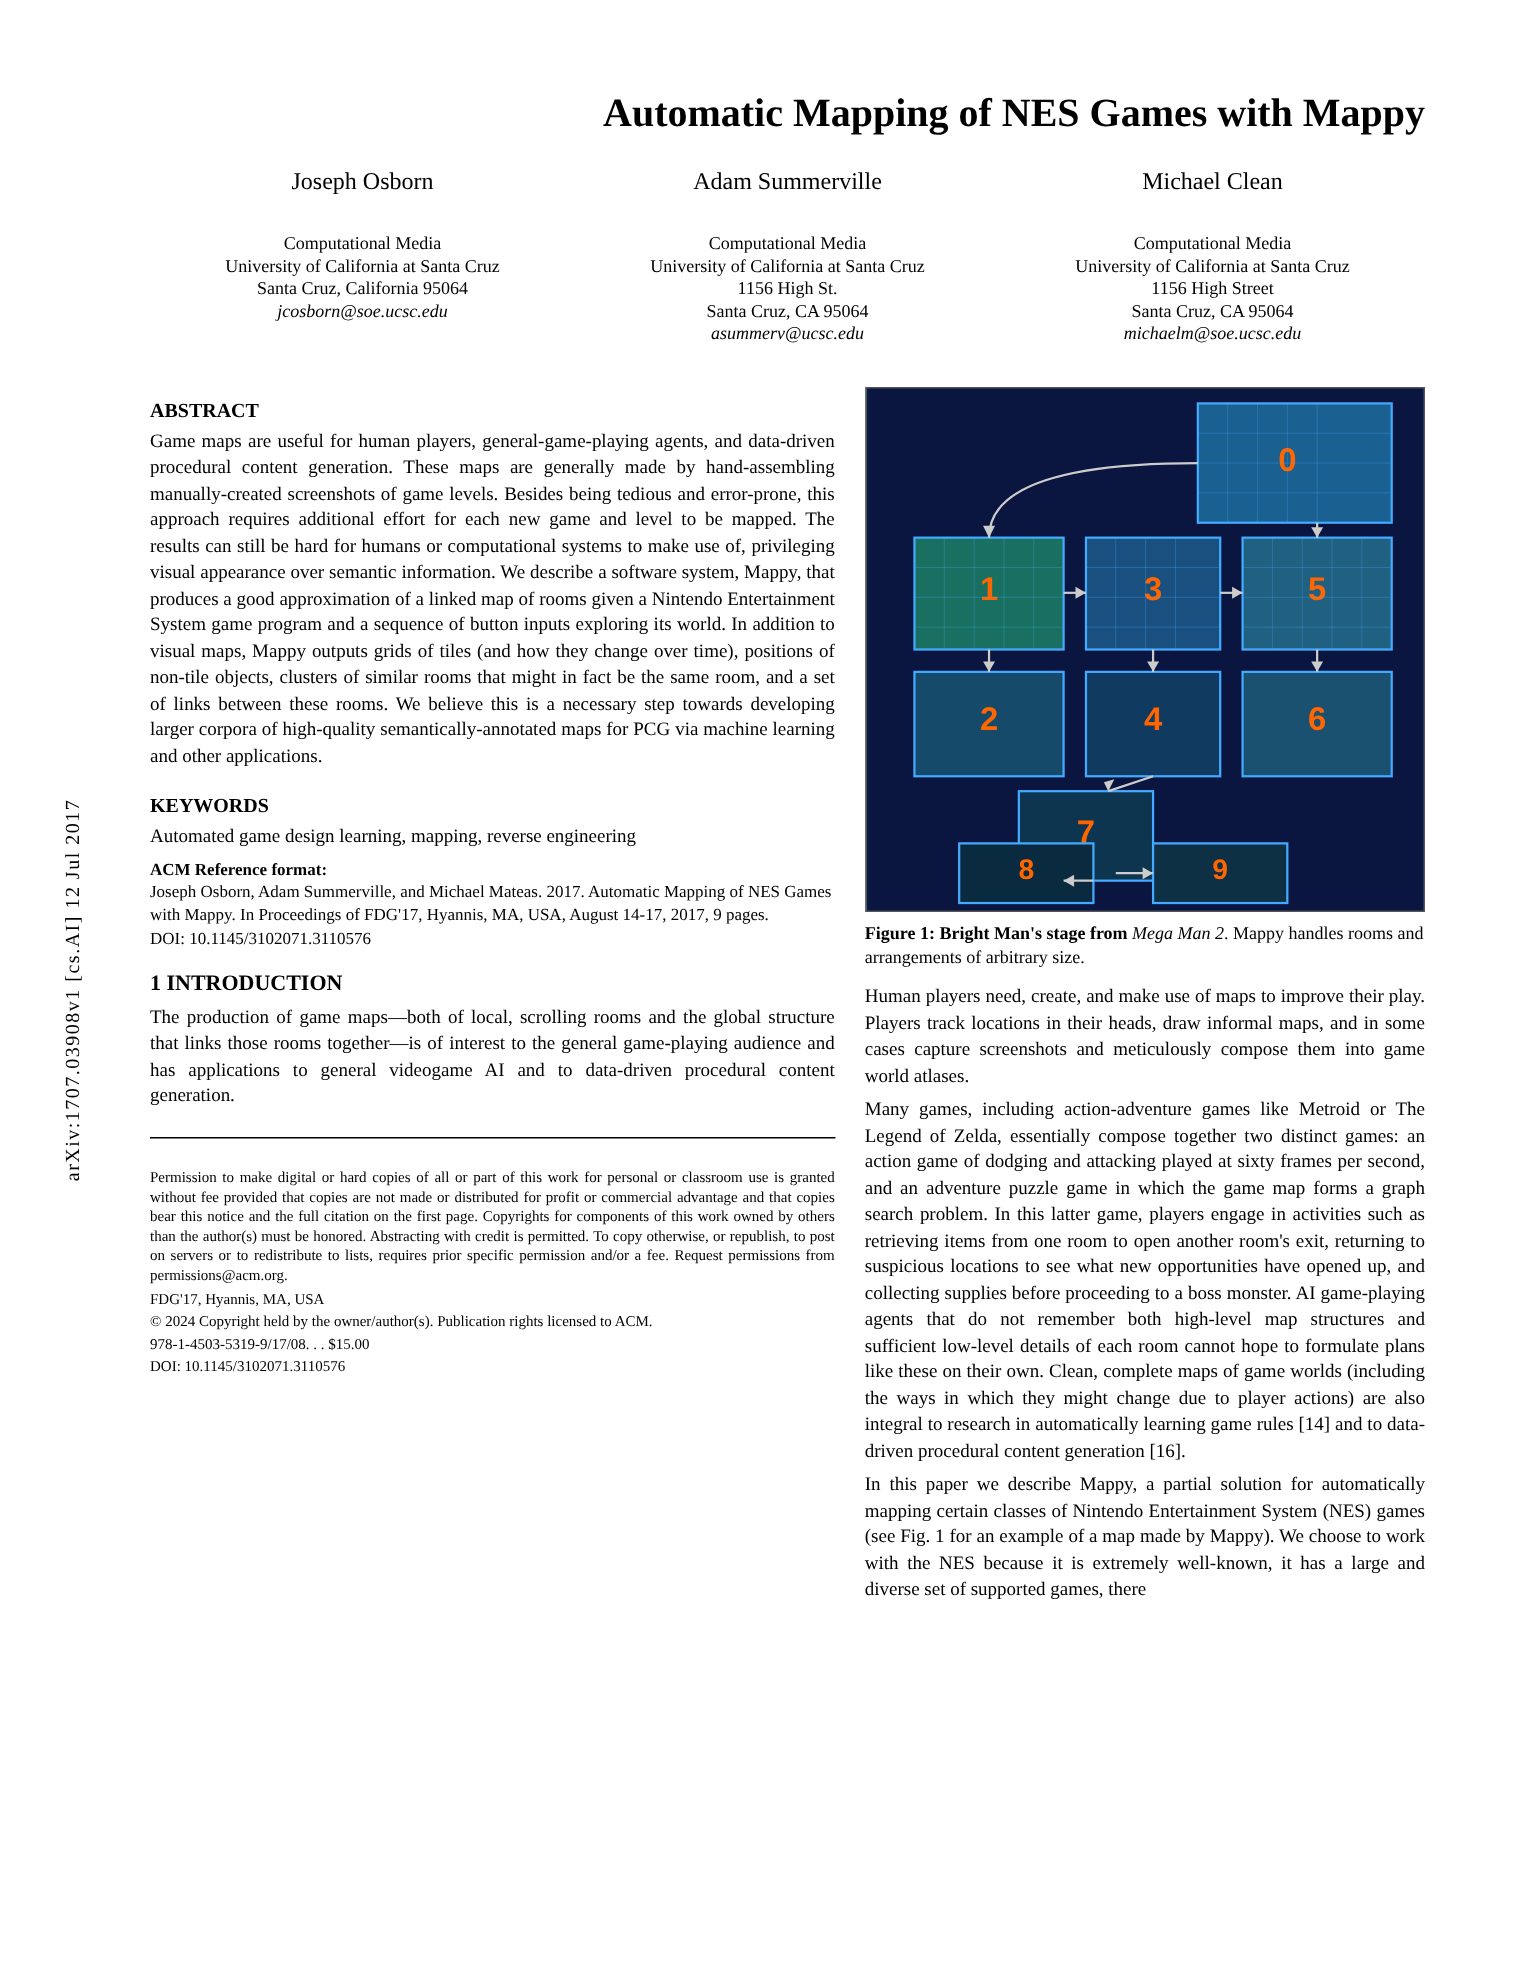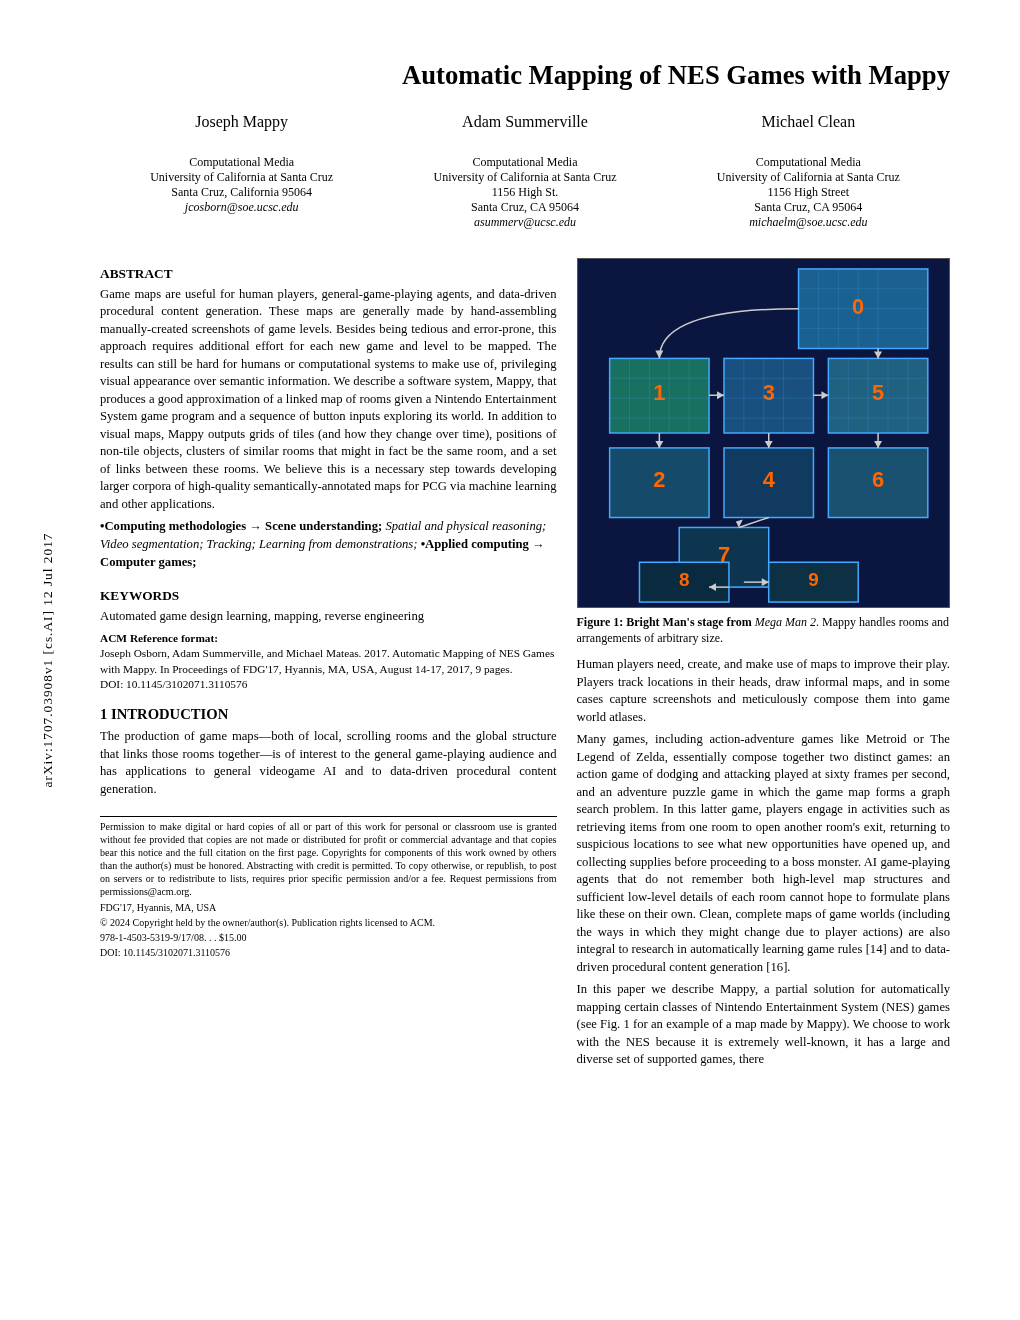--- a/index.html
+++ b/index.html
@@ -106,21 +106,21 @@
       text-align: left;
       margin-top: 6px;
       line-height: 1.35;
     }
     .figure-caption strong {
       font-weight: bold;
     }
     .footer-note {
       margin-top: 18px;
       border-top: 1px solid #000;
-      padding-top: 3px;
+      padding-top: 20px;
       font-size: 7.5pt;
       line-height: 1.35;
     }
     .ccs-line {
       font-size: 9.5pt;
       line-height: 1.4;
       margin-bottom: 4px;
     }
     .ccs-bold {
       font-weight: bold;
@@ -169,21 +169,21 @@
 
   <div class="sidebar-watermark">
     <span class="watermark-text">arXiv:1707.03908v1  [cs.AI]  12 Jul 2017</span>
   </div>
 
   <div class="header-area">
     <div class="title">Automatic Mapping of NES Games with Mappy</div>
 
     <div class="authors-row">
       <div class="author-col">
-        <div class="author-name">Joseph Mappy</div>
+        <div class="author-name">Joseph Osborn</div>
         <div class="author-dept">Computational Media</div>
         <div class="author-uni">University of California at Santa Cruz</div>
         <div class="author-addr">Santa Cruz, California 95064</div>
         <div class="author-email">jcosborn@soe.ucsc.edu</div>
       </div>
       <div class="author-col">
         <div class="author-name">Adam Summerville</div>
         <div class="author-dept">Computational Media</div>
         <div class="author-uni">University of California at Santa Cruz</div>
         <div class="author-addr">1156 High St.</div>
@@ -201,25 +201,20 @@
     </div>
   </div>
 
   <div class="two-col">
 
     <div class="col-left">
 
       <div class="section-title">ABSTRACT</div>
       <p>Game maps are useful for human players, general-game-playing agents, and data-driven procedural content generation. These maps are generally made by hand-assembling manually-created screenshots of game levels. Besides being tedious and error-prone, this approach requires additional effort for each new game and level to be mapped. The results can still be hard for humans or computational systems to make use of, privileging visual appearance over semantic information. We describe a software system, Mappy, that produces a good approximation of a linked map of rooms given a Nintendo Entertainment System game program and a sequence of button inputs exploring its world. In addition to visual maps, Mappy outputs grids of tiles (and how they change over time), positions of non-tile objects, clusters of similar rooms that might in fact be the same room, and a set of links between these rooms. We believe this is a necessary step towards developing larger corpora of high-quality semantically-annotated maps for PCG via machine learning and other applications.</p>
 
-      <div class="ccs-line">
-        <span class="ccs-bold">•Computing methodologies → Scene understanding;</span>
-        <span class="ccs-italic"> Spatial and physical reasoning; Video segmentation; Tracking; Learning from demonstrations;</span>
-        <span class="ccs-bold"> •Applied computing → Computer games;</span>
-      </div>
 
       <div class="section-title">KEYWORDS</div>
       <div class="keywords-text">Automated game design learning, mapping, reverse engineering</div>
 
       <div class="acm-ref">
         <span class="acm-ref-title">ACM Reference format:</span><br>
         <span>Joseph Osborn, Adam Summerville, and Michael Mateas. 2017. Automatic Mapping of NES Games with Mappy. In Proceedings of FDG'17, Hyannis, MA, USA, August 14-17, 2017, 9 pages.</span><br>
         <span>DOI: 10.1145/3102071.3110576</span>
       </div>
 

